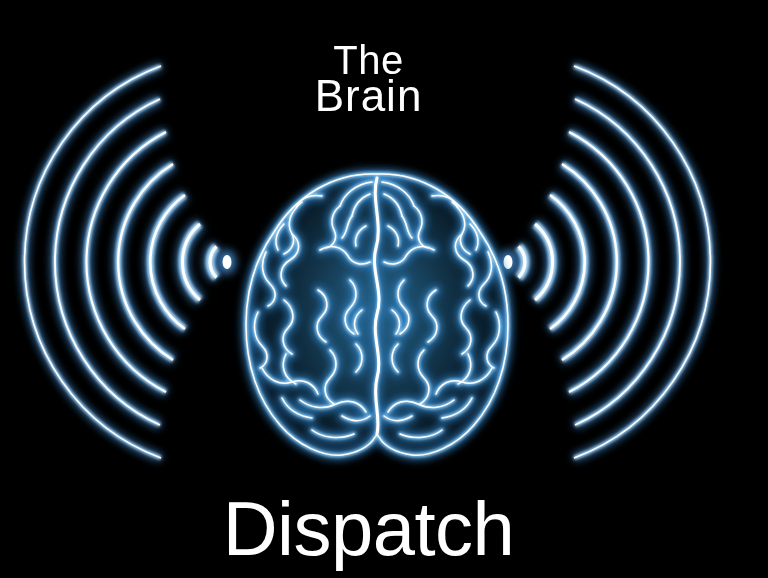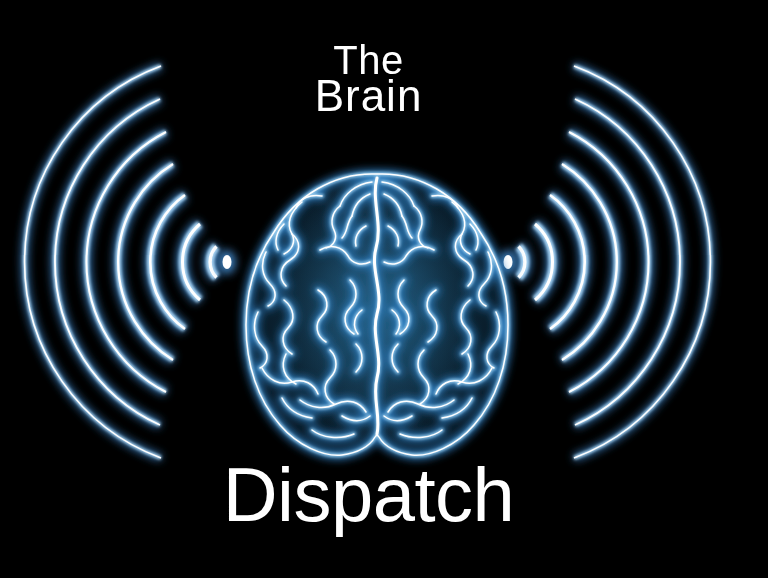--- a/index.html
+++ b/index.html
@@ -53,21 +53,21 @@
     position: absolute;
     left: 0;
     width: 737px;
     text-align: center;
     color: #ffffff;
     line-height: 1;
     white-space: nowrap;
   }
   .t-the      { top: 40px;  font-size: 40px; letter-spacing: 0.5px; }
   .t-brain    { top: 74px;  font-size: 44px; letter-spacing: 1px; }
-  .t-dispatch { top: 457px; font-size: 76px; letter-spacing: -0.5px; }
+  .t-dispatch { top: 491px; font-size: 76px; letter-spacing: -0.5px; }
 </style>
 </head>
 <body>
 
 <div class="stage">
 
   <svg class="artwork" width="768" height="578" viewBox="0 0 768 578" xmlns="http://www.w3.org/2000/svg">
     <defs>
       <filter id="b5" x="-60%" y="-60%" width="220%" height="220%">
           <feGaussianBlur stdDeviation="4.5"></feGaussianBlur>

